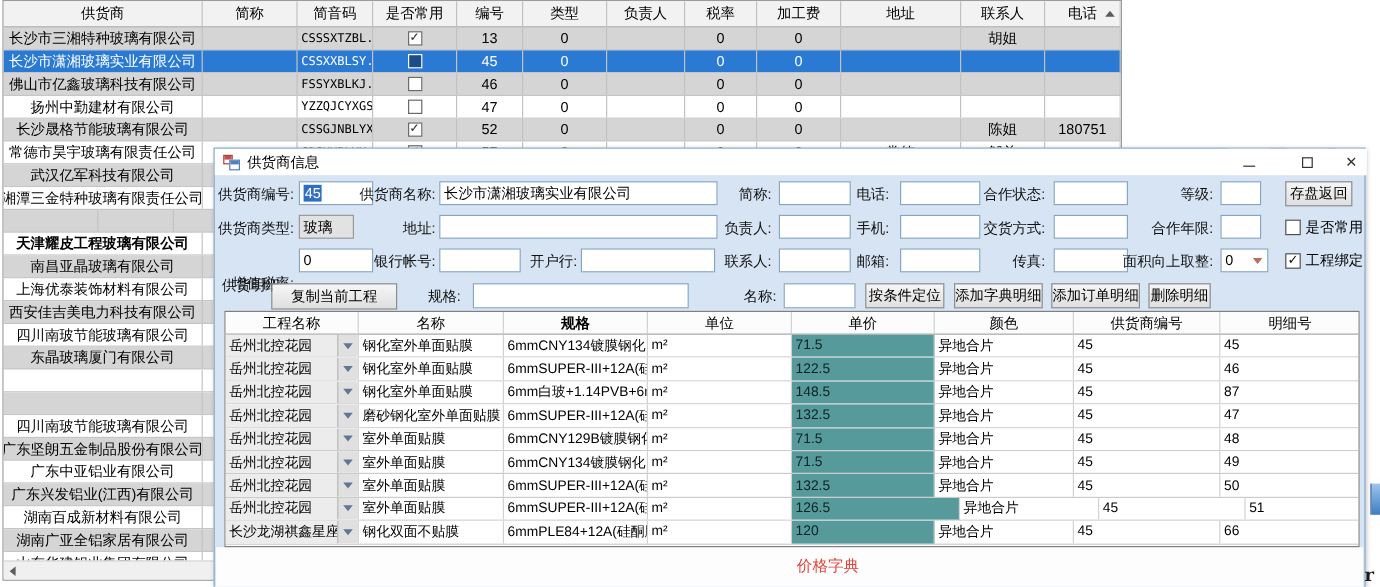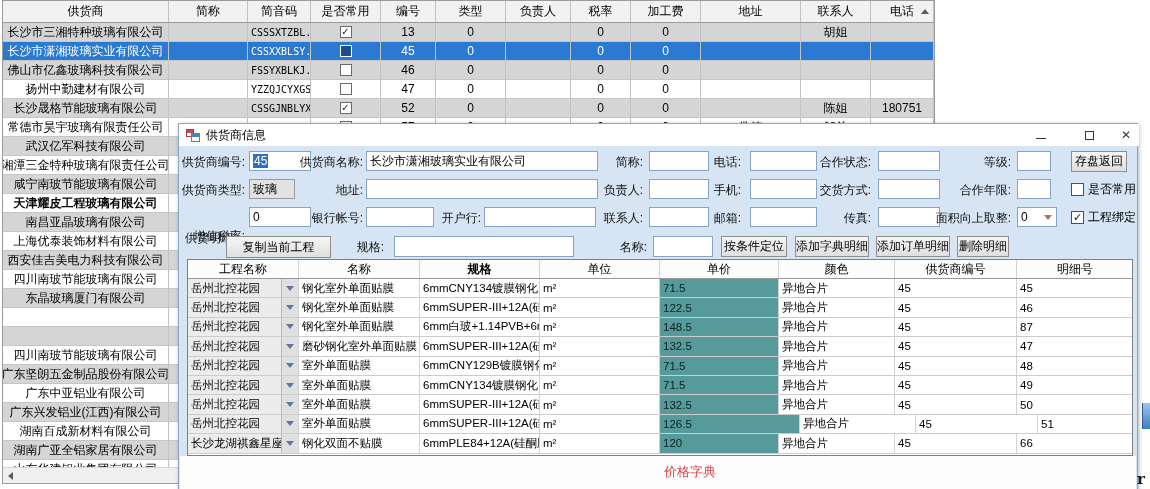--- a/index.html
+++ b/index.html
@@ -219,21 +219,20 @@
           <div class="bgc" style="width: 55px;"></div>
           <div class="bgc" style="width: 70px;"></div>
           <div class="bgc" style="width: 65px;"></div>
           <div class="bgc" style="width: 60px;"></div>
           <div class="bgc" style="width: 70px;"></div>
           <div class="bgc" style="width: 100px;"></div>
           <div class="bgc" style="width: 70px;"></div>
           <div class="bgc" style="width: 63px;"></div>
         </div>
         <div class="bgrow stripe">
-          <div class="bgc" style="width: 166px;">咸宁南玻节能玻璃有限公司</div>
           <div class="bgc" style="width: 79px;"></div>
           <div class="bgc code" style="width: 63px;"></div>
           <div class="bgc" style="width: 70px;"></div>
           <div class="bgc" style="width: 55px;"></div>
           <div class="bgc" style="width: 70px;"></div>
           <div class="bgc" style="width: 65px;"></div>
           <div class="bgc" style="width: 60px;"></div>
           <div class="bgc" style="width: 70px;"></div>
           <div class="bgc" style="width: 100px;"></div>
           <div class="bgc" style="width: 70px;"></div>

